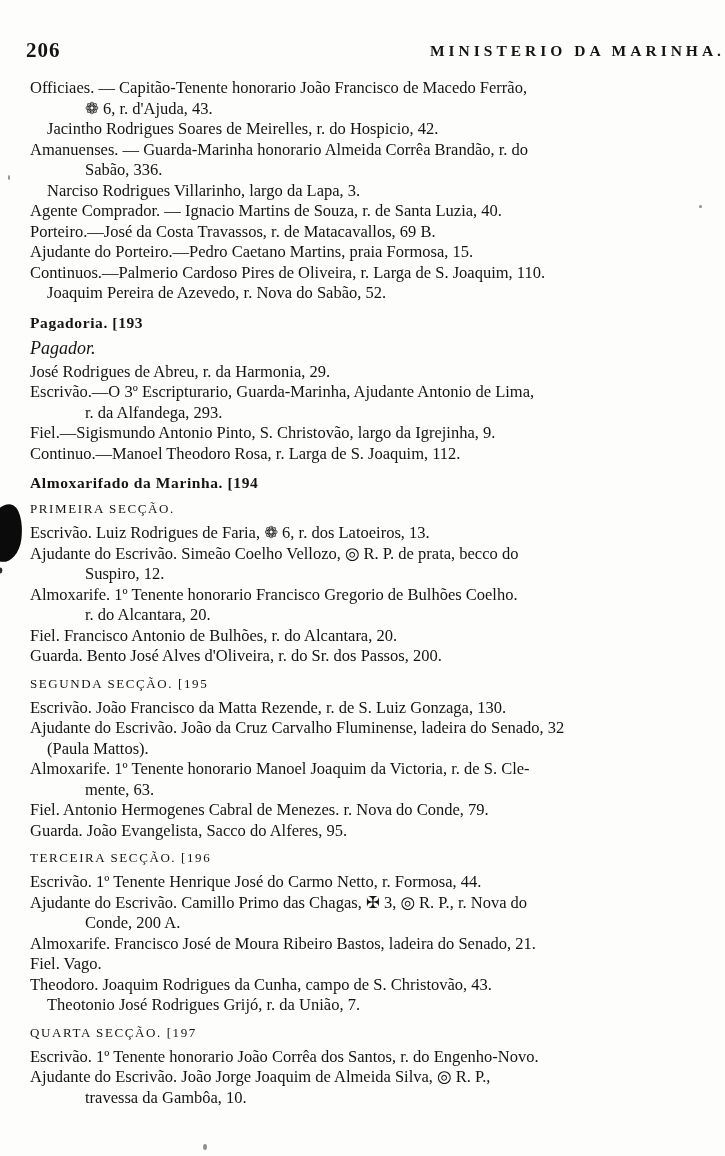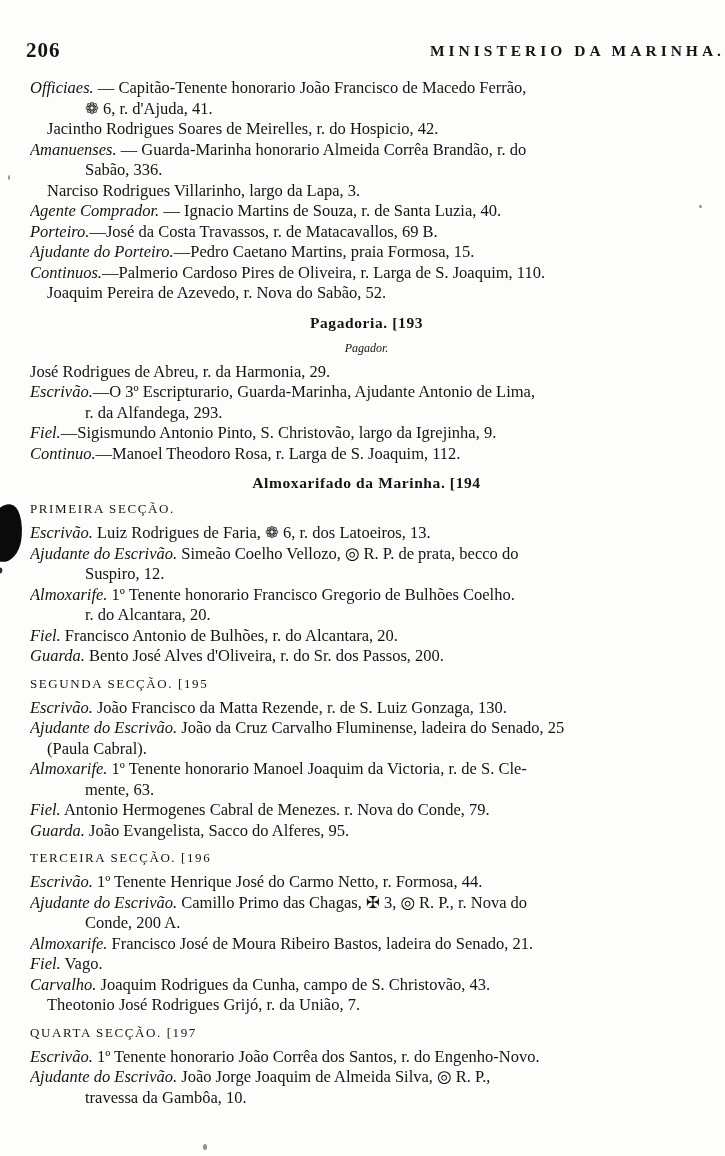--- a/index.html
+++ b/index.html
@@ -38,33 +38,33 @@
   }
   .line {
     font-size: 16.5px;
     line-height: 20.5px;
     white-space: nowrap;
     overflow: hidden;
   }
   .ind0 { padding-left: 0; }
   .ind1 { padding-left: 17px; }
   .ind2 { padding-left: 55px; }
-  .it { font-style: italic; }
+  .it { }
   .h-bold {
-    text-align: center;
+    text-align: left;
     font-weight: bold;
     font-size: 15.5px;
     line-height: 19px;
     letter-spacing: 0.6px;
     margin: 9px 0 6px;
   }
   .h-italic {
-    text-align: center;
+    text-align: left;
     font-style: italic;
-    font-size: 12px;
+    font-size: 18px;
     line-height: 20px;
     margin: 1px 0 4px;
     font-family: Liberation Serif, serif;
   }
   .h-caps {
     text-align: left;
     font-size: 13px;
     line-height: 17px;
     letter-spacing: 1.6px;
     margin: 8px 0 6px;
@@ -102,21 +102,21 @@
   .speck.s3 { left: 8px; top: 175px; width: 2px; height: 5px; }
 </style>
 </head>
 <body>
 
 <div class="page">
   <div class="page-number">206</div>
   <div class="header-title">MINISTERIO DA MARINHA.</div>
   <div class="page-body">
       <div class="line ind0"><span class="it">Officiaes.</span><span> — Capitão-Tenente honorario João Francisco de Macedo Ferrão,</span></div>
-      <div class="line ind2"><span>❁</span><span> 6, r. d'Ajuda, 41.</span></div>
+      <div class="line ind2"><span>❁</span><span> 6, r. d'Ajuda, 43.</span></div>
       <div class="line ind1"><span>Jacintho Rodrigues Soares de Meirelles, r. do Hospicio, 42.</span></div>
       <div class="line ind0"><span class="it">Amanuenses.</span><span> — Guarda-Marinha honorario Almeida Corrêa Brandão, r. do</span></div>
       <div class="line ind2"><span>Sabão, 336.</span></div>
       <div class="line ind1"><span>Narciso Rodrigues Villarinho, largo da Lapa, 3.</span></div>
       <div class="line ind0"><span class="it">Agente Comprador.</span><span> — Ignacio Martins de Souza, r. de Santa Luzia, 40.</span></div>
       <div class="line ind0"><span class="it">Porteiro.</span><span>—José da Costa Travassos, r. de Matacavallos, 69 B.</span></div>
       <div class="line ind0"><span class="it">Ajudante do Porteiro.</span><span>—Pedro Caetano Martins, praia Formosa, 15.</span></div>
       <div class="line ind0"><span class="it">Continuos.</span><span>—Palmerio Cardoso Pires de Oliveira, r. Larga de S. Joaquim, 110.</span></div>
       <div class="line ind1"><span>Joaquim Pereira de Azevedo, r. Nova do Sabão, 52.</span></div>
       <div class="h-bold">Pagadoria. [193</div>
@@ -130,33 +130,33 @@
       <div class="h-caps">PRIMEIRA SECÇÃO.</div>
       <div class="line ind0"><span class="it">Escrivão.</span><span> Luiz Rodrigues de Faria, </span><span>❁</span><span> 6, r. dos Latoeiros, 13.</span></div>
       <div class="line ind0"><span class="it">Ajudante do Escrivão.</span><span> Simeão Coelho Vellozo, </span><span>◎</span><span> R. P. de prata, becco do</span></div>
       <div class="line ind2"><span>Suspiro, 12.</span></div>
       <div class="line ind0"><span class="it">Almoxarife.</span><span> 1º Tenente honorario Francisco Gregorio de Bulhões Coelho.</span></div>
       <div class="line ind2"><span>r. do Alcantara, 20.</span></div>
       <div class="line ind0"><span class="it">Fiel.</span><span> Francisco Antonio de Bulhões, r. do Alcantara, 20.</span></div>
       <div class="line ind0"><span class="it">Guarda.</span><span> Bento José Alves d'Oliveira, r. do Sr. dos Passos, 200.</span></div>
       <div class="h-caps">SEGUNDA SECÇÃO. [195</div>
       <div class="line ind0"><span class="it">Escrivão.</span><span> João Francisco da Matta Rezende, r. de S. Luiz Gonzaga, 130.</span></div>
-      <div class="line ind0"><span class="it">Ajudante do Escrivão.</span><span> João da Cruz Carvalho Fluminense, ladeira do Senado, 25</span></div>
-      <div class="line ind1"><span>(Paula Cabral).</span></div>
+      <div class="line ind0"><span class="it">Ajudante do Escrivão.</span><span> João da Cruz Carvalho Fluminense, ladeira do Senado, 32</span></div>
+      <div class="line ind1"><span>(Paula Mattos).</span></div>
       <div class="line ind0"><span class="it">Almoxarife.</span><span> 1º Tenente honorario Manoel Joaquim da Victoria, r. de S. Cle-</span></div>
       <div class="line ind2"><span>mente, 63.</span></div>
       <div class="line ind0"><span class="it">Fiel.</span><span> Antonio Hermogenes Cabral de Menezes. r. Nova do Conde, 79.</span></div>
       <div class="line ind0"><span class="it">Guarda.</span><span> João Evangelista, Sacco do Alferes, 95.</span></div>
       <div class="h-caps">TERCEIRA SECÇÃO. [196</div>
       <div class="line ind0"><span class="it">Escrivão.</span><span> 1º Tenente Henrique José do Carmo Netto, r. Formosa, 44.</span></div>
       <div class="line ind0"><span class="it">Ajudante do Escrivão.</span><span> Camillo Primo das Chagas, </span><span>✠</span><span> 3, </span><span>◎</span><span> R. P., r. Nova do</span></div>
       <div class="line ind2"><span>Conde, 200 A.</span></div>
       <div class="line ind0"><span class="it">Almoxarife.</span><span> Francisco José de Moura Ribeiro Bastos, ladeira do Senado, 21.</span></div>
       <div class="line ind0"><span class="it">Fiel.</span><span> Vago.</span></div>
-      <div class="line ind0"><span class="it">Carvalho.</span><span> Joaquim Rodrigues da Cunha, campo de S. Christovão, 43.</span></div>
+      <div class="line ind0"><span class="it">Theodoro.</span><span> Joaquim Rodrigues da Cunha, campo de S. Christovão, 43.</span></div>
       <div class="line ind1"><span>Theotonio José Rodrigues Grijó, r. da União, 7.</span></div>
       <div class="h-caps">QUARTA SECÇÃO. [197</div>
       <div class="line ind0"><span class="it">Escrivão.</span><span> 1º Tenente honorario João Corrêa dos Santos, r. do Engenho-Novo.</span></div>
       <div class="line ind0"><span class="it">Ajudante do Escrivão.</span><span> João Jorge Joaquim de Almeida Silva, </span><span>◎</span><span> R. P.,</span></div>
       <div class="line ind2"><span>travessa da Gambôa, 10.</span></div>
     </div>
   <div class="ink-blot"></div>
   <div class="speck s1"></div>
   <div class="speck s2"></div>
   <div class="speck s3"></div>

